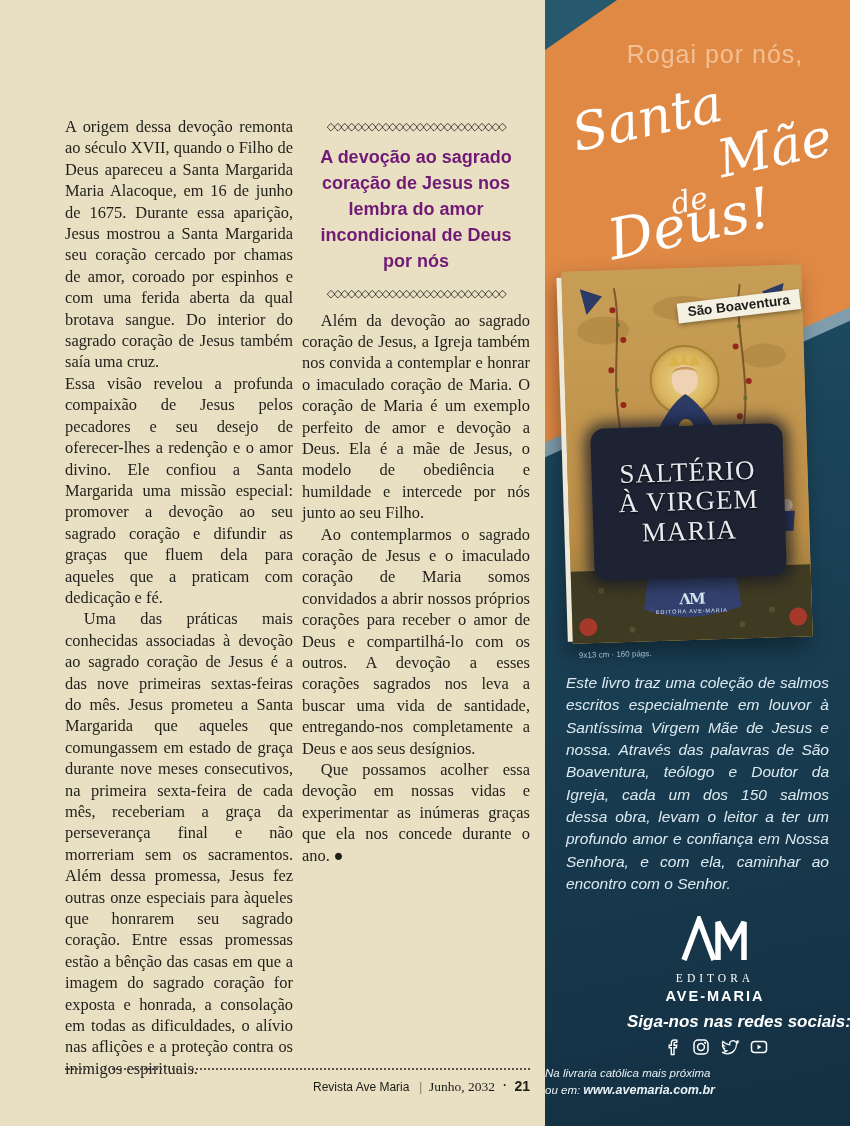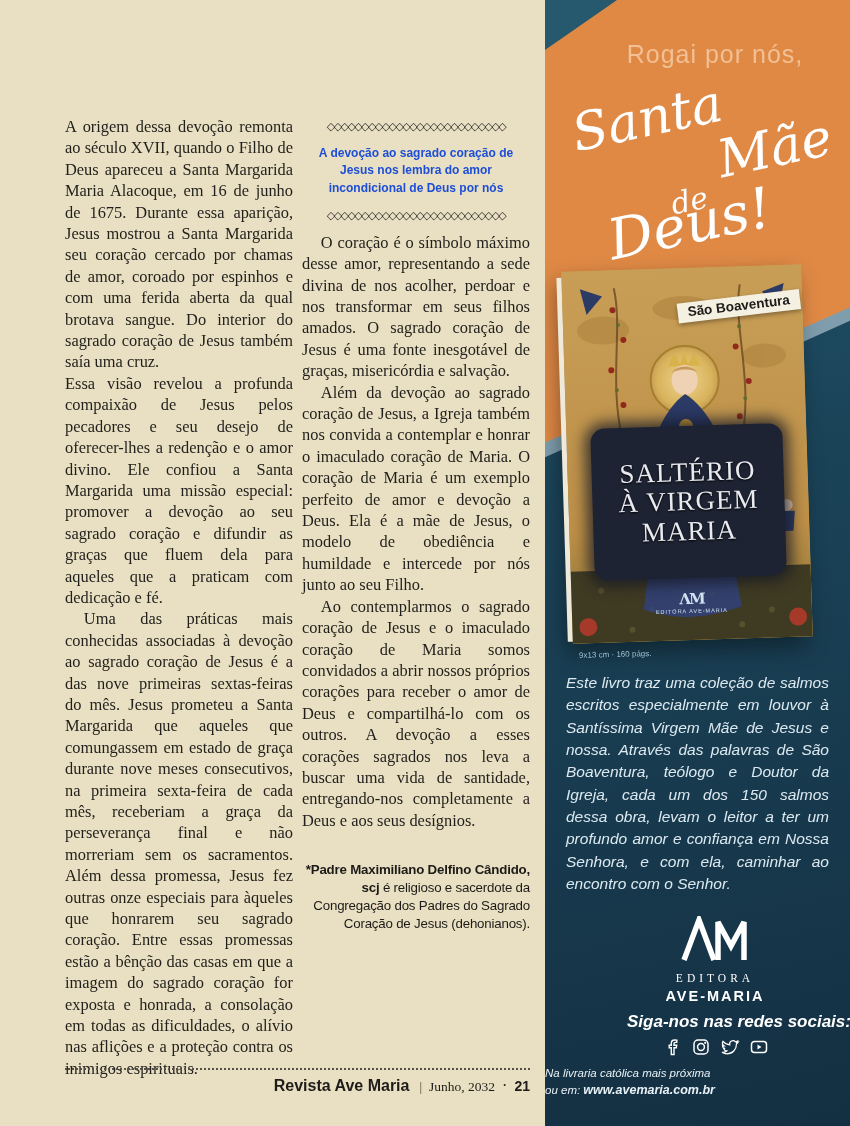--- a/index.html
+++ b/index.html
@@ -9,28 +9,28 @@
 
   
   .editorial { position:absolute; top:0; left:0; width:545px; height:1126px; }
   .columns { position:absolute; top:116px; left:65px; width:465px; display:flex; gap:9px; }
   .col { flex:1; min-width:0; }
   .col p { font-size:16.4px; line-height:1.305; color:#201f1b; text-align:justify; text-indent:1.15em; hyphens:auto; }
   .col1 p:nth-of-type(1), .col1 p:nth-of-type(2) { text-indent:0; }
   .ornament { font-family:"DejaVu Sans", sans-serif; font-size:11px; letter-spacing:-1.6px; color:#1c1c1c;
               white-space:nowrap; overflow:hidden; text-align:center; margin:4px 0 10px; }
   .ornament.bottom { margin:12px 0 10px; }
-  .pull-quote { font-family:"Liberation Sans", sans-serif; font-weight:bold; font-size:12px; line-height:1.44;
-                color:#1d4ed8; text-align:center; padding:2px 6px 0; }
+  .pull-quote { font-family:"Liberation Sans", sans-serif; font-weight:bold; font-size:18px; line-height:1.44;
+                color:#701a75; text-align:center; padding:2px 6px 0; }
   .author { margin-top:30px; font-family:"Liberation Sans", sans-serif; font-size:13.3px; line-height:1.35;
             color:#1c1b18; text-align:right; letter-spacing:-0.2px; }
   .author b { font-weight:bold; }
   .page-footer { position:absolute; left:65px; top:1068px; width:465px; border-top:2px dotted #55514a;
                  padding-top:7px; text-align:right; color:#1d1c19; }
-  .page-footer .mag { font-family:"Liberation Sans", sans-serif; font-weight:bold; font-size:16px; }
+  .page-footer .mag { font-family:"Liberation Sans", sans-serif; font-weight:normal; font-size:12px; }
   .page-footer .sep { font-weight:normal; color:#44423c; font-size:13px; padding:0 3px 0 6px; }
   .page-footer .issue { font-size:13.5px; }
   .page-footer .dot { padding:0 3px; }
   .page-footer .pno { font-family:"Liberation Sans", sans-serif; font-weight:bold; font-size:14px; }
 
   
   .ad { position:absolute; top:0; left:545px; width:340px; height:1126px; background:#e08945; overflow:hidden; }
   .ad-corner { position:absolute; top:0; left:0; width:72px; height:50px;
                background:#27596e; clip-path:polygon(0 0,100% 0,0 100%); }
   .ad-band { position:absolute; inset:0; background:#7f9dad;
@@ -93,24 +93,23 @@
       <div class="col col1">
         <p>A origem dessa devoção remonta ao século XVII, quando o Filho de Deus apareceu a Santa Margarida Maria Alacoque, em 16 de junho de 1675. Durante essa aparição, Jesus mostrou a Santa Margarida seu coração cercado por chamas de amor, coroado por espinhos e com uma ferida aberta da qual brotava sangue. Do interior do sagrado coração de Jesus também saía uma cruz.</p>
         <p>Essa visão revelou a profunda compaixão de Jesus pelos pecadores e seu desejo de oferecer-lhes a redenção e o amor divino. Ele confiou a Santa Margarida uma missão especial: promover a devoção ao seu sagrado coração e difundir as graças que fluem dela para aqueles que a praticam com dedicação e fé.</p>
         <p>Uma das práticas mais conhecidas associadas à devoção ao sagrado coração de Jesus é a das nove primeiras sextas-feiras do mês. Jesus prometeu a Santa Margarida que aqueles que comungassem em estado de graça durante nove meses consecutivos, na primeira sexta-feira de cada mês, receberiam a graça da perseverança final e não morreriam sem os sacramentos. Além dessa promessa, Jesus fez outras onze especiais para àqueles que honrarem seu sagrado coração. Entre essas promessas estão a bênção das casas em que a imagem do sagrado coração for exposta e honrada, a consolação em todas as dificuldades, o alívio nas aflições e a proteção contra os inimigos espirituais.</p>
       </div>
 
       <div class="col col2">
         <div class="ornament">◇◇◇◇◇◇◇◇◇◇◇◇◇◇◇◇◇◇◇◇◇◇◇◇◇◇</div>
         <div class="pull-quote">A devoção ao sagrado coração de Jesus nos lembra do amor incondicional de Deus por nós</div>
         <div class="ornament bottom">◇◇◇◇◇◇◇◇◇◇◇◇◇◇◇◇◇◇◇◇◇◇◇◇◇◇</div>
-        <p>O coração é o símbolo máximo desse amor, representando a sede divina de nos acolher, perdoar e nos transformar em seus filhos amados. O sagrado coração de Jesus é uma fonte inesgotável de graças, misericórdia e salvação.</p>
         <p>Além da devoção ao sagrado coração de Jesus, a Igreja também nos convida a contemplar e honrar o imaculado coração de Maria. O coração de Maria é um exemplo perfeito de amor e devoção a Deus. Ela é a mãe de Jesus, o modelo de obediência e humildade e intercede por nós junto ao seu Filho.</p>
         <p>Ao contemplarmos o sagrado coração de Jesus e o imaculado coração de Maria somos convidados a abrir nossos próprios corações para receber o amor de Deus e compartilhá-lo com os outros. A devoção a esses corações sagrados nos leva a buscar uma vida de santidade, entregando-nos completamente a Deus e aos seus desígnios.</p>
-        <div class="author"><b>*Padre Maximiliano Delfino Cândido, scj</b><span> é religioso e sacerdote da Congregação dos Padres do Sagrado Coração de Jesus (dehonianos).</span></div>
+        <p>Que possamos acolher essa devoção em nossas vidas e experimentar as inúmeras graças que ela nos concede durante o ano. ●</p>
       </div>
 
     </div>
 
     <div class="page-footer">
       <span class="mag">Revista Ave Maria</span>
       <span class="sep">|</span>
       <span class="issue">Junho, 2032</span>
       <span class="dot">·</span>
       <span class="pno">21</span>

